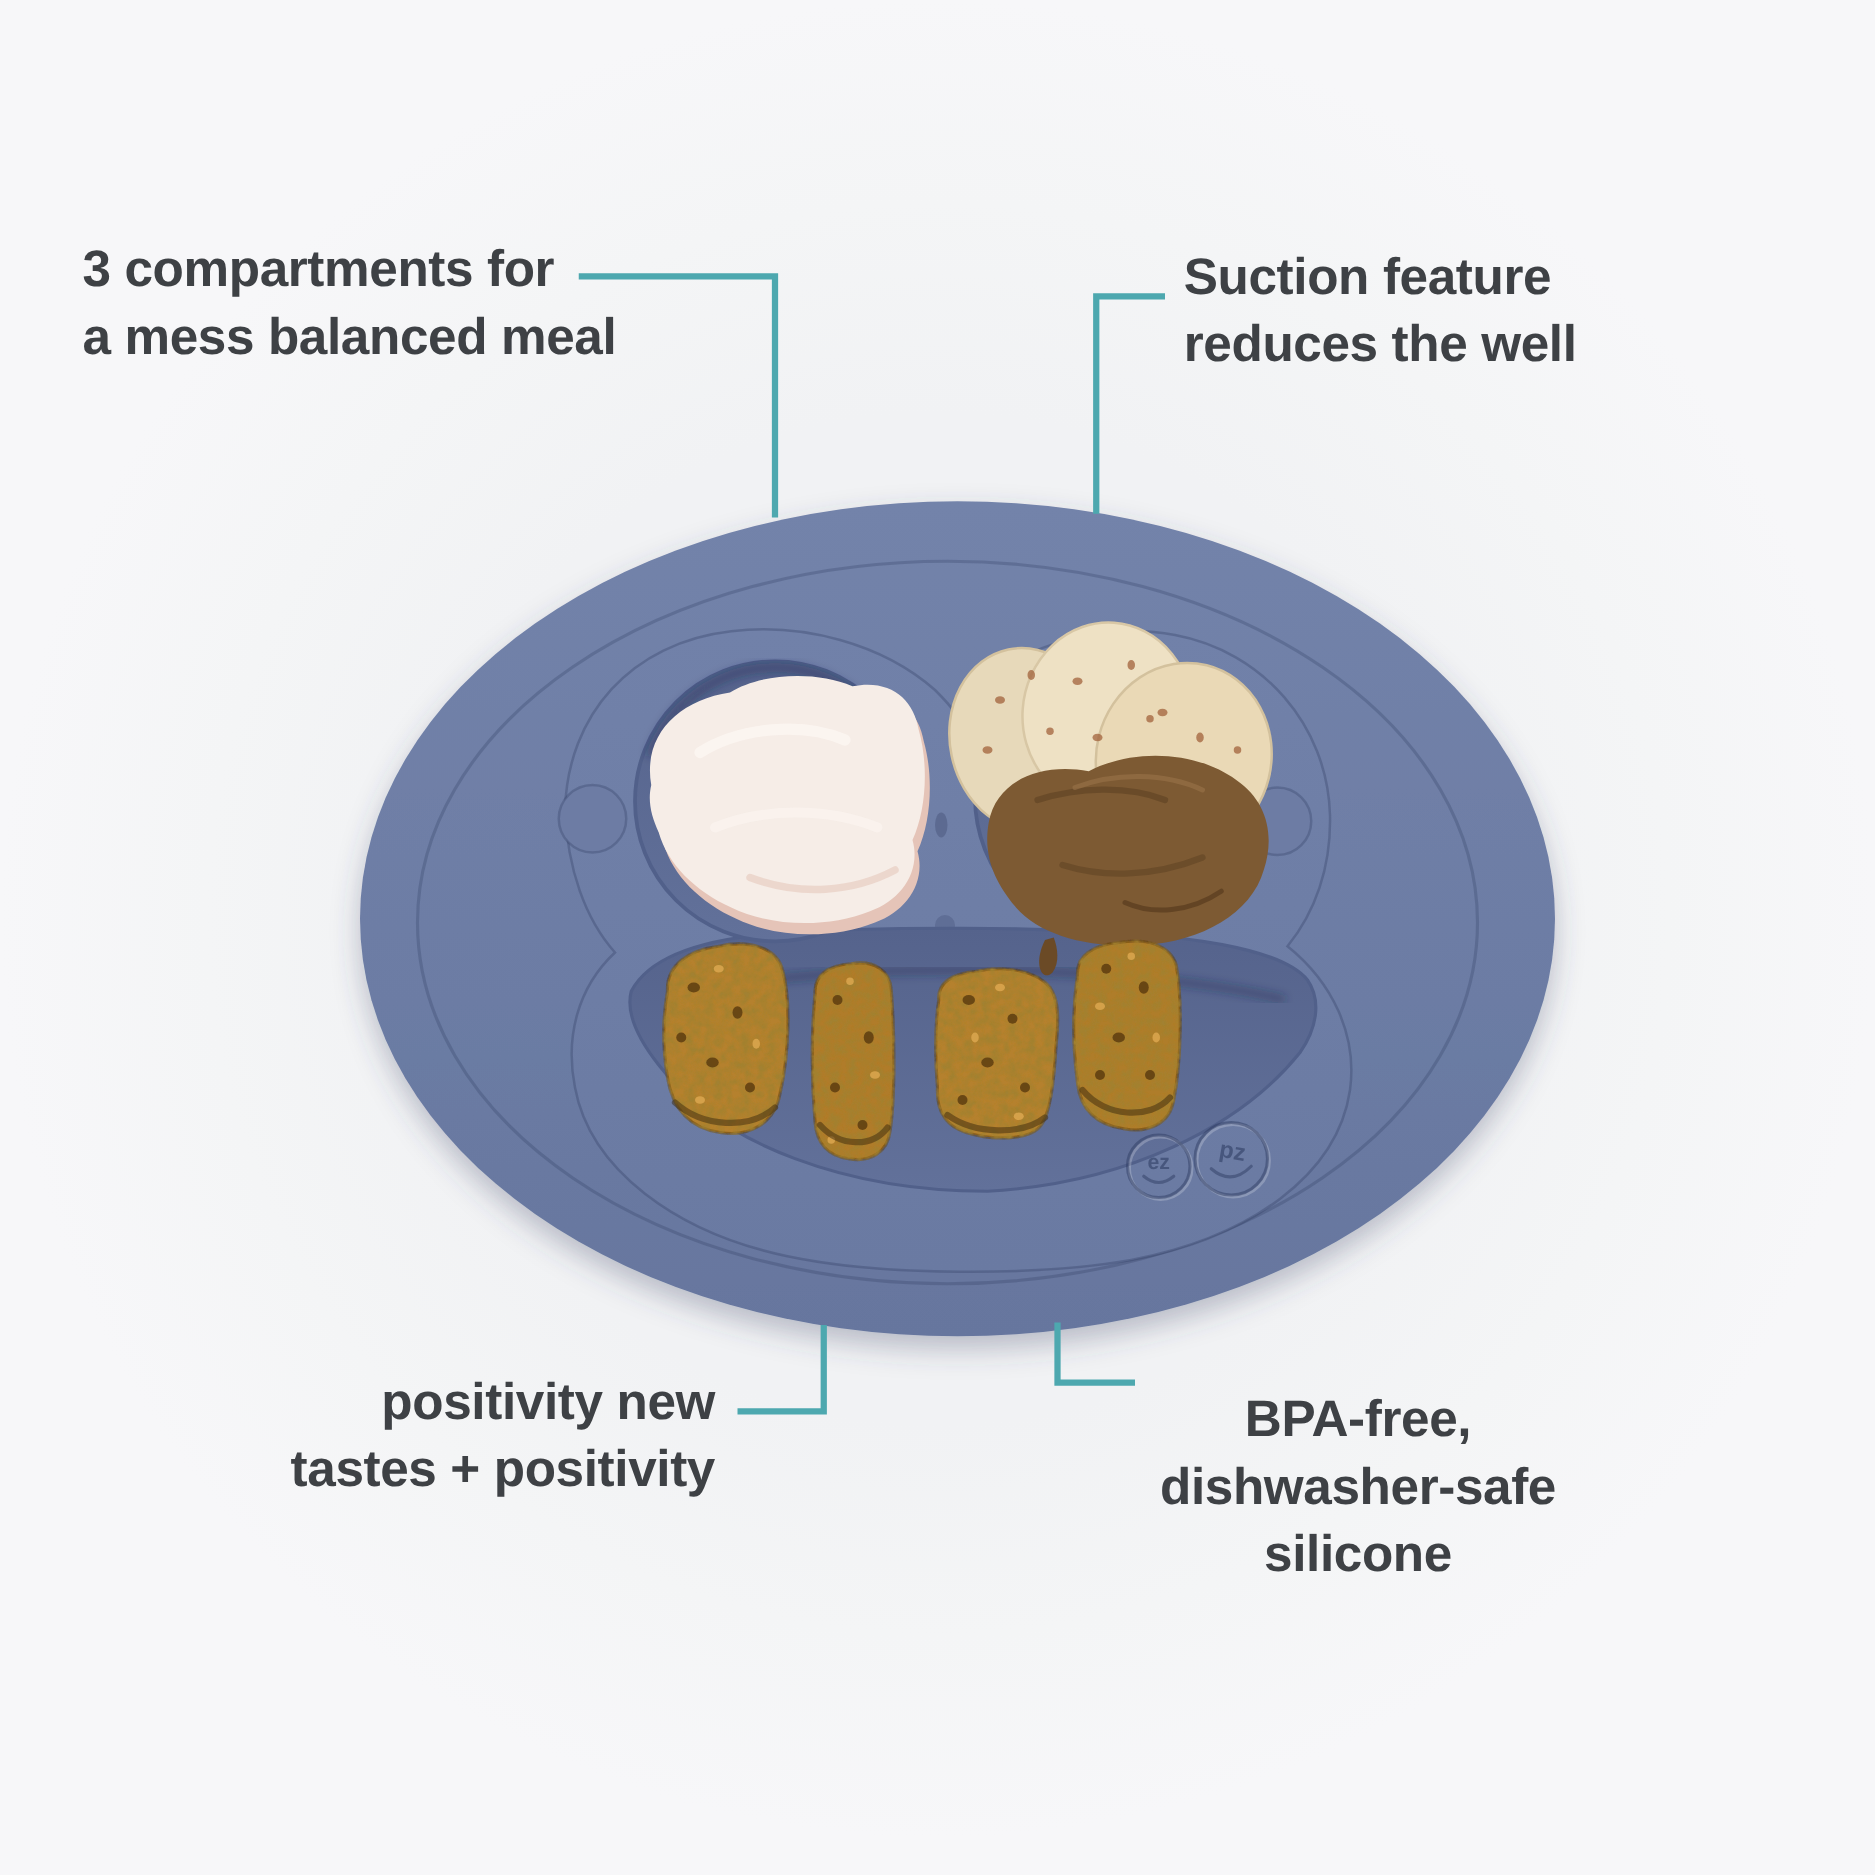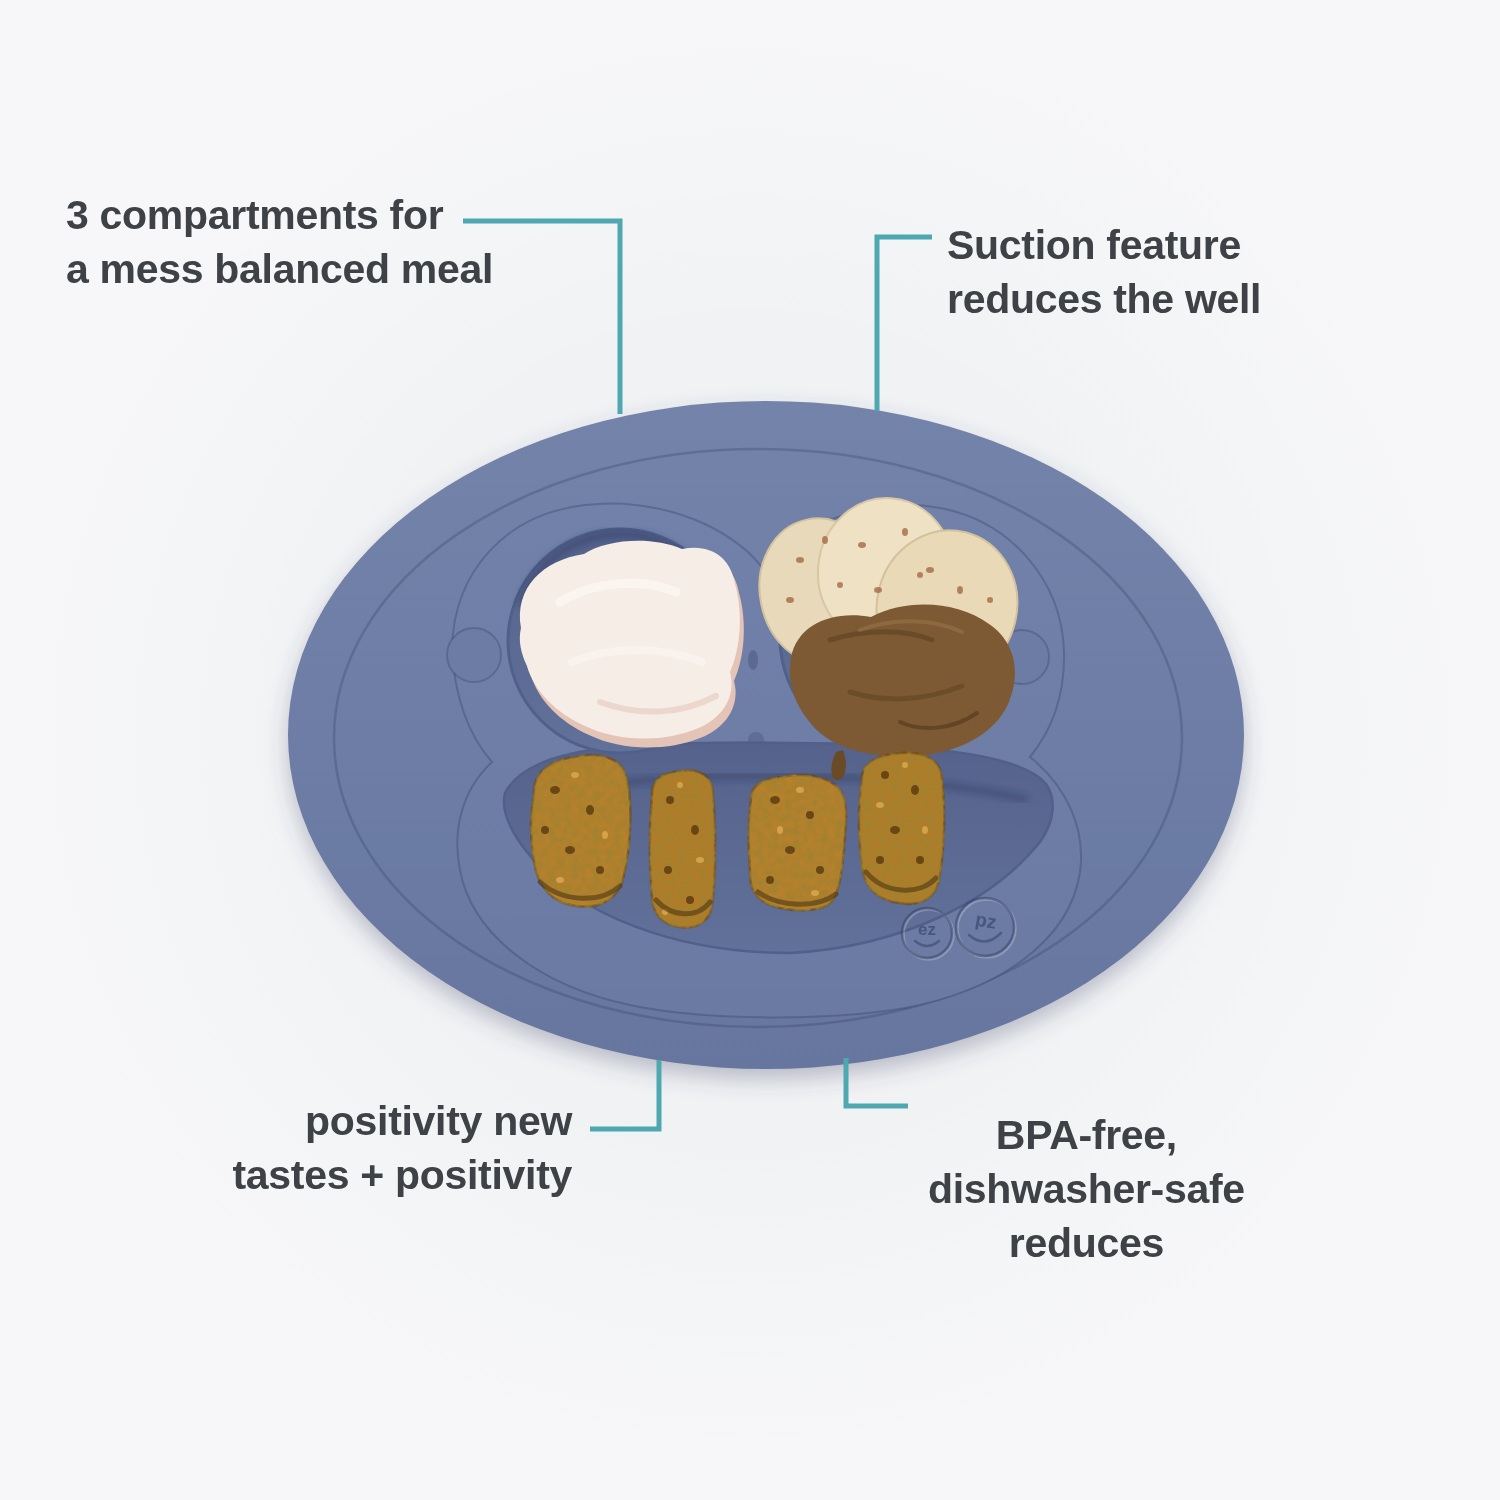--- a/index.html
+++ b/index.html
@@ -13,21 +13,21 @@
     position:absolute;
     font-weight:700;
     font-size:41px;
     line-height:54px;
     letter-spacing:-0.3px;
     color:#3E4145;
     white-space:nowrap;
   }
   .callout span{display:block;}
   #callout-compartments{left:66px;top:188px;text-align:left;}
-  #callout-suction{left:947px;top:218px;text-align:left;}
+  #callout-suction{left:947px;top:194px;text-align:left;}
   #callout-smile{right:928px;top:1094px;text-align:right;}
   #callout-material{left:928px;top:1108px;text-align:center;}
 </style>
 </head>
 <body>
 
 <div class="stage">
 
   <svg class="plate-svg" viewBox="0 0 1500 1500">
     <defs>
@@ -237,16 +237,16 @@
   </div>
 
   <div class="callout" id="callout-smile">
     <span>positivity new</span>
     <span>tastes + positivity</span>
   </div>
 
   <div class="callout" id="callout-material">
     <span>BPA-free,</span>
     <span>dishwasher-safe</span>
-    <span>reduces</span>
+    <span>silicone</span>
   </div>
 
 </div>
 
 </body></html>

